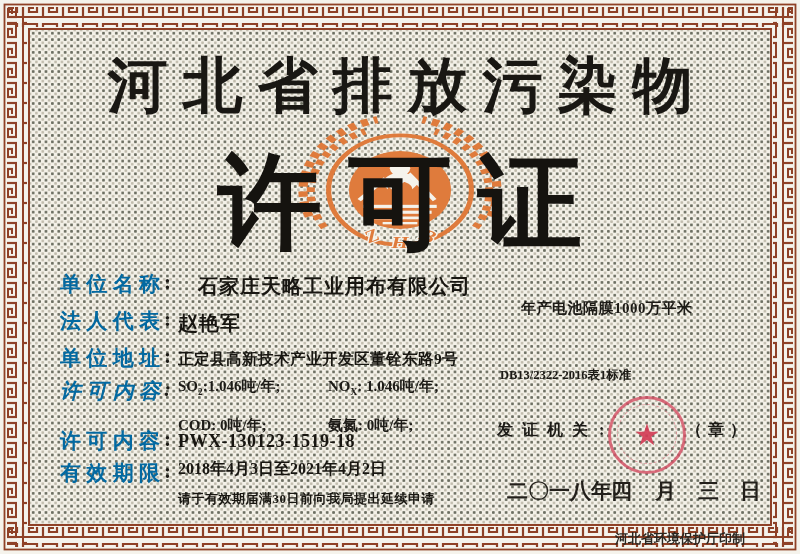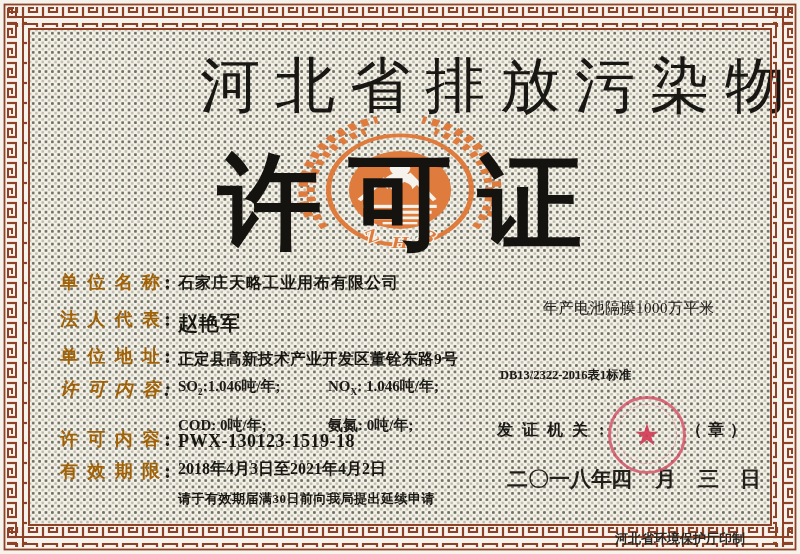--- a/index.html
+++ b/index.html
@@ -15,63 +15,63 @@
     background-color:#f4f1e8;
     background-image:
       radial-gradient(circle, rgba(84,88,74,.85) 1.15px, rgba(84,88,74,0) 1.8px),
       radial-gradient(circle, rgba(158,152,134,.6) 1.1px, rgba(158,152,134,0) 1.7px);
     background-size:6.4px 6.4px,6.4px 6.4px;
     background-position:0 0,3.2px 3.2px;
   }
   .border-svg{position:absolute;left:0;top:0;z-index:6;pointer-events:none;}
   
   .title1{
-    position:absolute;top:46px;left:0;width:100%;text-align:right;z-index:3;
-    font-size:60px;font-weight:400;letter-spacing:15px;text-indent:15px;color:#191713;
+    position:absolute;top:46px;left:0;width:100%;text-align:center;z-index:3;
+    font-size:60px;font-weight:700;letter-spacing:15px;text-indent:15px;color:#191713;
   }
   .title2{
     position:absolute;top:134px;left:0;width:100%;text-align:center;z-index:3;
     font-size:104px;font-weight:700;letter-spacing:26px;text-indent:26px;color:#15130f;
   }
   .emblem{position:absolute;left:298px;top:112px;z-index:2;}
   
   .row{position:absolute;left:60px;display:flex;align-items:flex-start;z-index:3;white-space:nowrap;}
   .flabel{
-    display:inline-block;width:100px;font-size:18px;font-weight:700;
-    text-align:justify;text-align-last:justify;color:#a16207;
+    display:inline-block;width:100px;font-size:21px;font-weight:700;
+    text-align:justify;text-align-last:justify;color:#0369a1;
   }
   .fcolon{font-size:21px;font-weight:700;margin:0 7px 0 4px;}
   .fvalue{font-weight:700;color:#181611;}
-  .v-name{font-size:16px;letter-spacing:1px;padding-top:3px;}
+  .v-name{font-size:20px;letter-spacing:1px;padding-top:3px;padding-left:20px;}
   .v-legal{font-size:20px;letter-spacing:1px;padding-top:3px;}
   .v-addr{font-size:15.5px;letter-spacing:.5px;padding-top:5px;}
   .v-cert{font-size:18px;letter-spacing:.5px;padding-top:4px;}
   .permit-grid{display:grid;grid-template-columns:150px auto;row-gap:19px;font-size:15px;font-weight:700;padding-top:1px;}
   .perm-shift{margin-top:1px;font-style:italic;}
   .v-valid .l1{font-size:16px;font-weight:700;}
   .v-valid .l2{font-size:13px;font-weight:700;margin-top:10px;letter-spacing:.5px;}
   sub{font-size:.62em;}
   
-  .capacity{position:absolute;left:543px;top:299px;font-size:15px;font-weight:400;letter-spacing:.5px;z-index:3;}
+  .capacity{position:absolute;left:521px;top:299px;font-size:15px;font-weight:700;letter-spacing:.5px;z-index:3;}
   .standards{position:absolute;left:500px;top:367px;font-size:12.5px;font-weight:700;line-height:1.32;z-index:3;}
   .issuer{position:absolute;left:497px;top:420px;font-size:16px;font-weight:700;z-index:3;white-space:nowrap;}
   .issuer .ilabel{letter-spacing:9px;}
   .issuer .icolon{margin-left:2px;}
   .issuer .zhang{position:absolute;left:189px;top:0;letter-spacing:6px;}
   .seal{
     position:absolute;left:608px;top:396px;width:72px;height:72px;z-index:4;
     border:3px solid rgba(213,77,99,.8);border-radius:50%;
     display:flex;align-items:center;justify-content:center;
   }
   .seal::before{
     content:"";position:absolute;left:6px;top:5px;right:6px;bottom:7px;
     border:1.5px dashed rgba(213,77,99,.5);border-radius:50%;
   }
   .seal-star{font-size:30px;color:rgba(210,60,85,.92);line-height:1;font-family:"DejaVu Sans",sans-serif;}
-  .dateline{position:absolute;left:507px;top:465px;height:28px;width:270px;font-size:21px;font-weight:700;z-index:3;color:#221f1a;}
+  .dateline{position:absolute;left:507px;top:477px;height:28px;width:270px;font-size:21px;font-weight:700;z-index:3;color:#221f1a;}
   .dateline span{position:absolute;top:0;}
   .d0{left:0;}.d1{left:104px;}.d2{left:148px;}.d3{left:191px;}.d4{left:233px;}
   .printer{position:absolute;left:615px;top:530px;font-size:13px;font-weight:700;z-index:7;color:#2a2722;}
 </style>
 </head>
 <body>
 
 <div class="cert">
 
   <div class="dots"></div>

